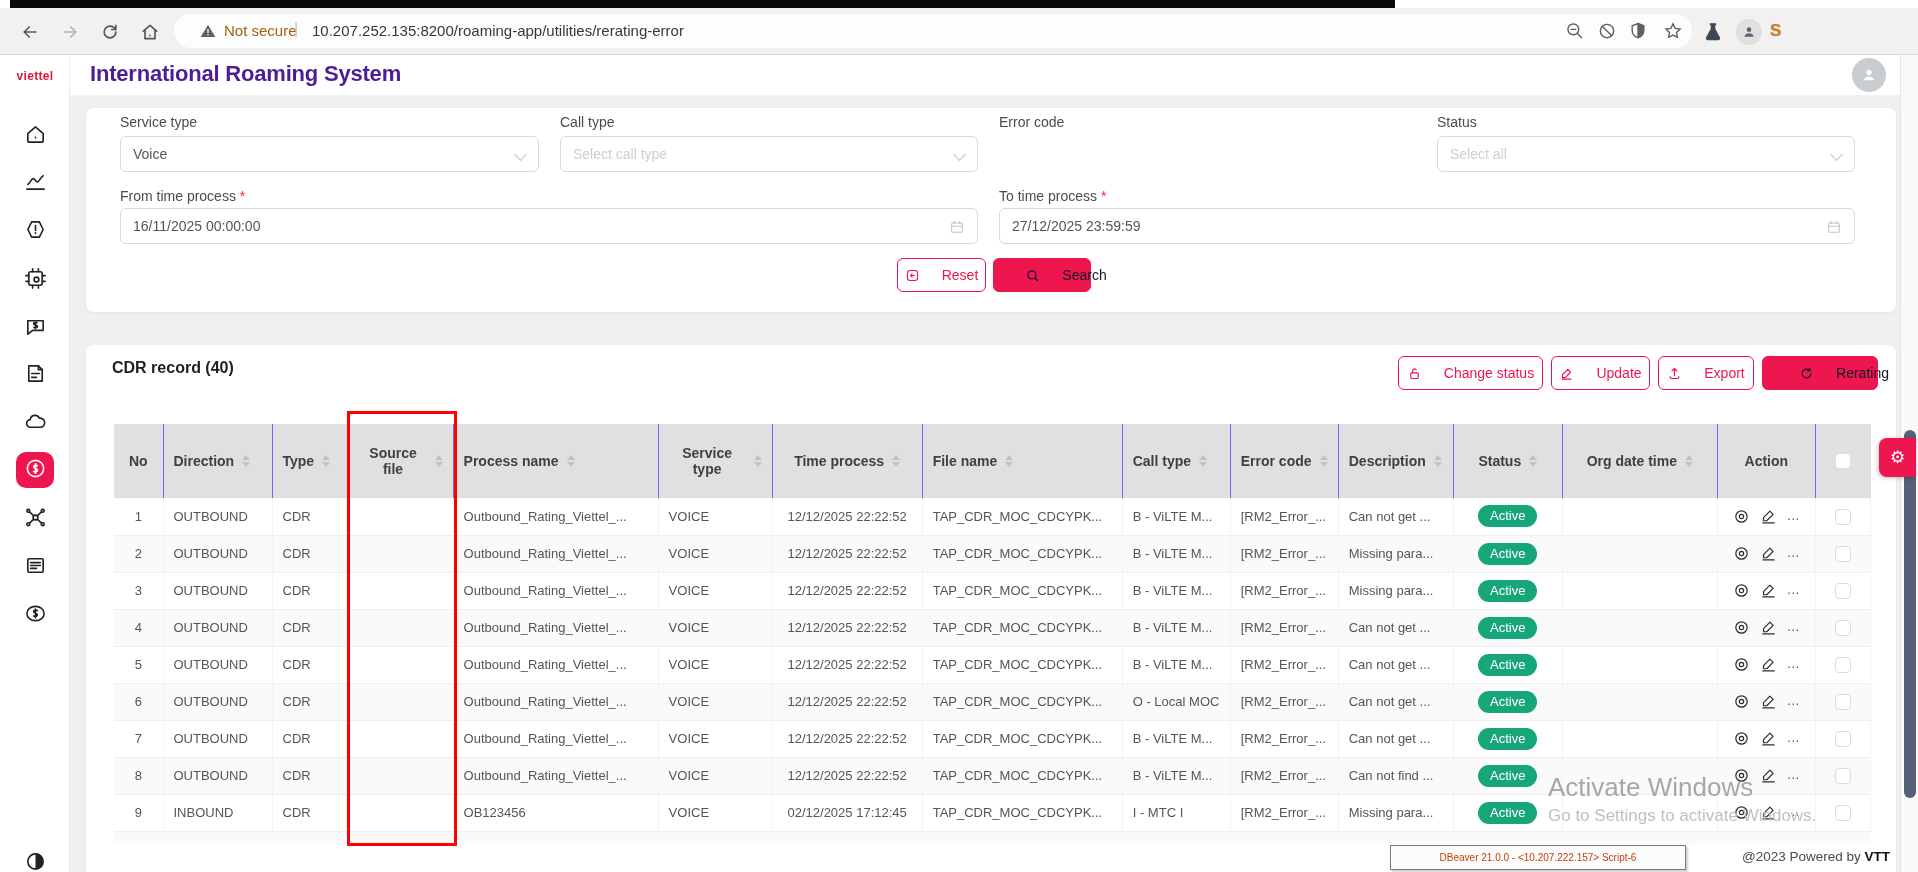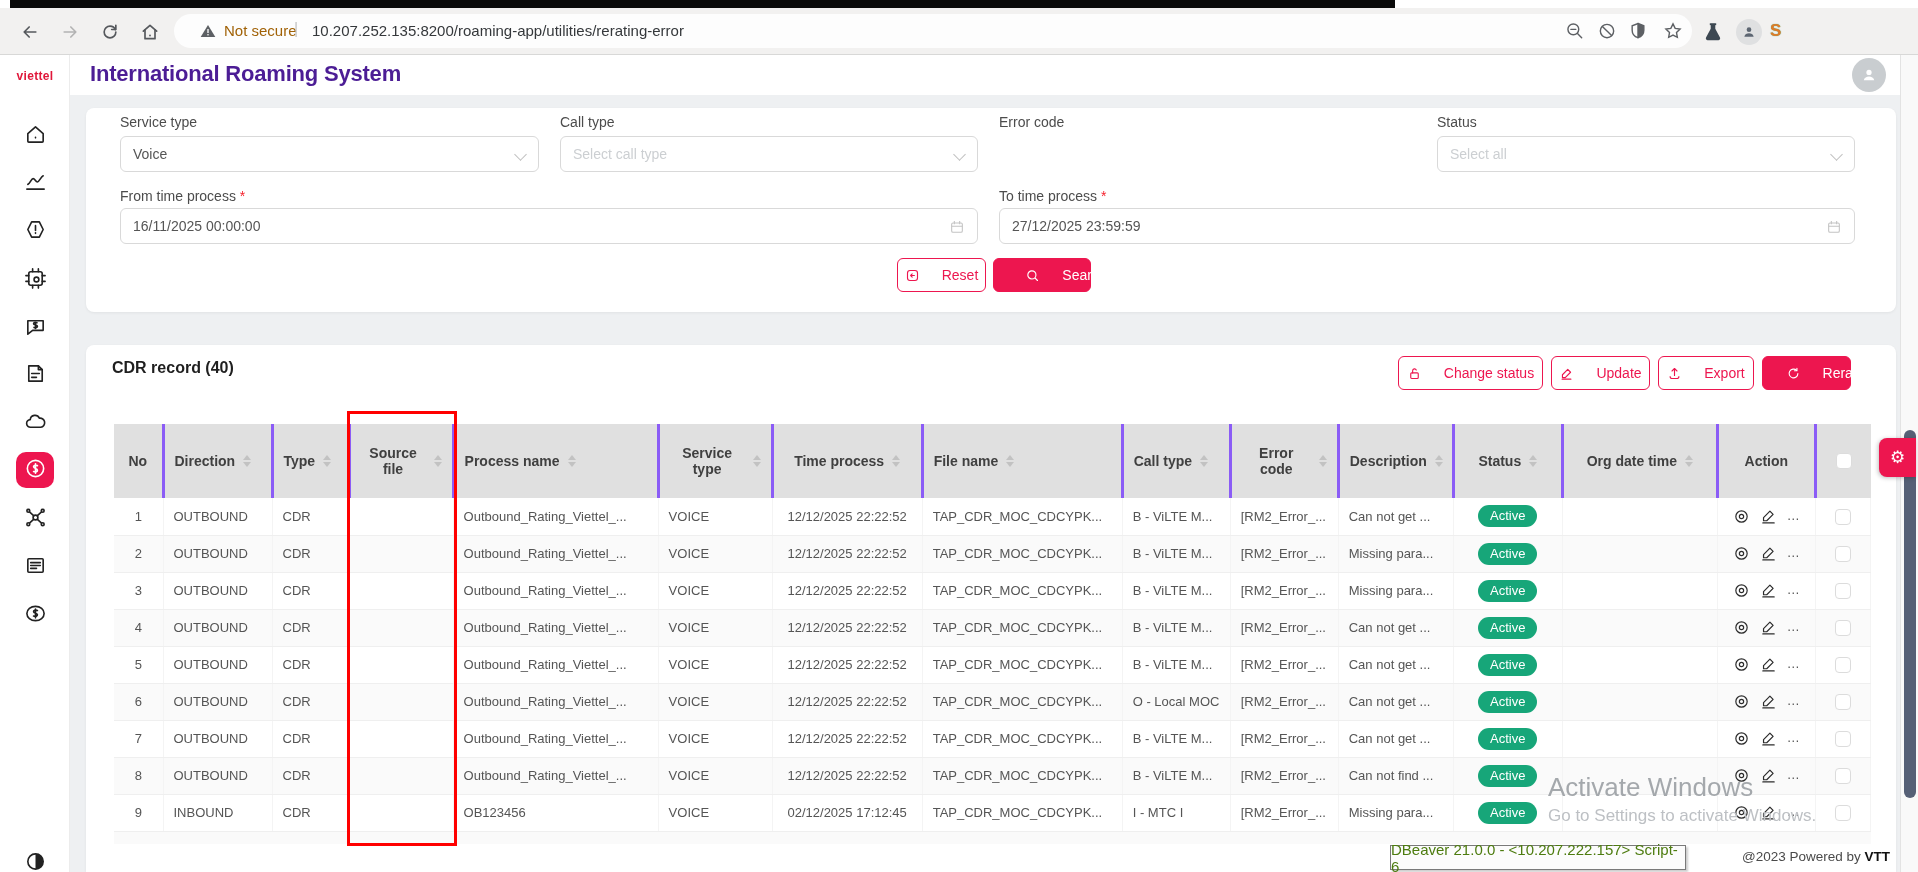--- a/index.html
+++ b/index.html
@@ -48,27 +48,27 @@
   .flabel{position:absolute;font-size:14px;color:#4c4c4c;}
   .flabel.required::after{content:" *";color:#f5222d;}
   .finput{position:absolute;height:36px;border:1px solid #d9d9d9;border-radius:6px;background:#fff;font-size:14px;color:#555;display:flex;align-items:center;padding:0 30px 0 12px;}
   .finput .placeholder{color:#cccfd2;}
   .chev{position:absolute;right:13px;top:13px;width:9px;height:9px;border-right:1.6px solid #bfbfbf;border-bottom:1.6px solid #bfbfbf;transform:rotate(45deg);}
   .calic{position:absolute;right:12px;top:10px;width:16px;height:16px;color:#c3c3c3;}
   .calic svg{width:16px;height:16px;stroke:currentColor;fill:none;stroke-width:1.6;}
   .btn{position:absolute;height:34px;border-radius:6px;font-size:14px;display:flex;align-items:center;justify-content:center;gap:22px;cursor:pointer;}
   .btn svg{width:15px;height:15px;stroke:currentColor;fill:none;stroke-width:1.8;stroke-linecap:round;stroke-linejoin:round;}
   .btn-outline{border:1px solid var(--accent);color:var(--accent);background:#fff;}
-  .btn-primary{background:var(--accent);color:#ffffff;border:1px solid var(--accent);padding-left:48px;}
+  .btn-primary{background:var(--accent);color:#0f172a;border:1px solid var(--accent);padding-left:48px;}
 
   
   #section-title{position:absolute;left:26px;top:14px;font-size:16px;font-weight:bold;color:#1f1f1f;}
   #tablewrap{position:absolute;left:28px;top:79px;width:1757px;}
   table{border-collapse:collapse;table-layout:fixed;width:1757px;}
-  th{background:#e0e0e0;height:74px;font-size:14px;font-weight:600;color:#404040;border-right:3px solid #8b5cf6;padding:0 10px;}
+  th{background:#e0e0e0;height:74px;font-size:14px;font-weight:600;color:#404040;border-right:1px solid #8b5cf6;padding:0 10px;}
   th:last-child{border-right:none;}
   .th-inner{display:flex;align-items:center;gap:8px;}
   .align-center .th-inner{justify-content:center;}
   td{height:37px;font-size:13px;color:#555;border-bottom:1px solid #efefef;border-right:1px solid #f4f4f4;padding:0 10px;white-space:nowrap;overflow:hidden;text-overflow:ellipsis;background:#fff;}
   tbody tr:nth-child(even) td{background:#fafafa;}
   td.align-center{text-align:center;}
   .sort{display:inline-flex;flex-direction:column;gap:2px;}
   .sort i{display:block;width:0;height:0;border-left:4px solid transparent;border-right:4px solid transparent;}
   .sort .up{border-bottom:5px solid #c2c2c2;}
   .sort .down{border-top:5px solid #c2c2c2;}
@@ -78,21 +78,21 @@
   .checkbox{display:inline-block;width:16px;height:16px;border:1.5px solid #dcdcdc;border-radius:4px;background:#fff;vertical-align:middle;cursor:pointer;}
   #partial-row{position:absolute;left:28px;top:486px;width:1757px;height:13px;background:#fafafa;border-top:1px solid #efefef;overflow:hidden;}
 
   
   #redbox{left:347px;top:411px;width:110px;height:435px;border:3px solid var(--hl);z-index:50;pointer-events:none;}
   #fab-gear{left:1879px;top:438px;width:37px;height:39px;background:var(--accent);border-radius:8px 0 0 8px;color:#fff;display:flex;align-items:center;justify-content:center;font-size:17px;z-index:60;box-shadow:-1px 1px 4px rgba(0,0,0,.25);cursor:pointer;}
   #scrollbar{left:1900px;top:55px;width:18px;height:817px;background:#f9f9f9;border-left:1px solid #e3e3e3;z-index:40;}
   #scroll-thumb{position:absolute;left:3px;top:375px;width:12px;height:368px;background:#566076;border-radius:6px;cursor:pointer;}
   #wm1{left:1548px;top:772px;font-size:26px;color:#a4a8ac;z-index:55;pointer-events:none;}
   #wm2{left:1548px;top:806px;font-size:17px;color:#bdc0c4;z-index:55;pointer-events:none;}
-  #tooltip{left:1390px;top:845px;width:296px;height:25px;background:#fcfcfc;border:1px solid #7a7a7a;box-shadow:2px 2px 2px rgba(0,0,0,.2);display:flex;align-items:center;justify-content:center;font-size:15px;color:#4d7c0f;z-index:70;}
+  #tooltip{left:1390px;top:845px;width:296px;height:25px;background:#fcfcfc;border:1px solid #7a7a7a;box-shadow:2px 2px 2px rgba(0,0,0,.2);display:flex;align-items:center;justify-content:center;font-size:10px;color:#c2410c;z-index:70;}
   #copyright{right:28px;top:849px;font-size:13.5px;color:#4a4a4a;z-index:70;}
   #copyright b{color:#111;}
 </style>
 </head>
 <body>
 
 <div class="abs" id="tabstrip"></div>
 <div class="abs" id="toolbar">
   <span class="navic" style="left:18px;">
       <svg viewBox="0 0 24 24">
@@ -334,21 +334,21 @@
   </div>
   <div class="btn btn-outline" style="left:1572px;top:11px;width:96px;">
     <span style="display:flex;">
         <svg viewBox="0 0 24 24">
           <path d="M12 15V4M8 8l4-4 4 4"></path>
           <path d="M5 17c0 2 1.5 3 3.5 3h7c2 0 3.5-1 3.5-3"></path>
         </svg>
       </span>
     <span>Export</span>
   </div>
-  <div class="btn btn-primary" style="left:1676px;top:11px;width:89px;">
+  <div class="btn btn-primary" style="left:1676px;top:11px;width:116px;">
     <span style="display:flex;">
         <svg viewBox="0 0 24 24">
           <path d="M19 12a7 7 0 1 1-2-4.9"></path>
           <path d="M17.5 3.5v4h-4"></path>
         </svg>
       </span>
     <span>Rerating</span>
   </div>
 
   <div id="tablewrap">

